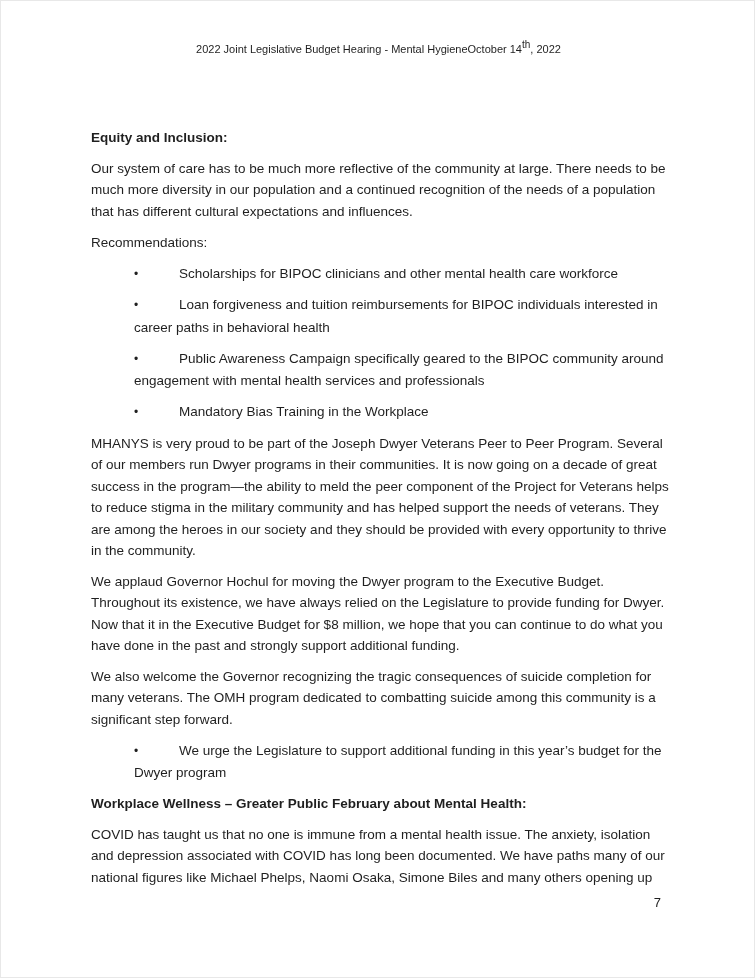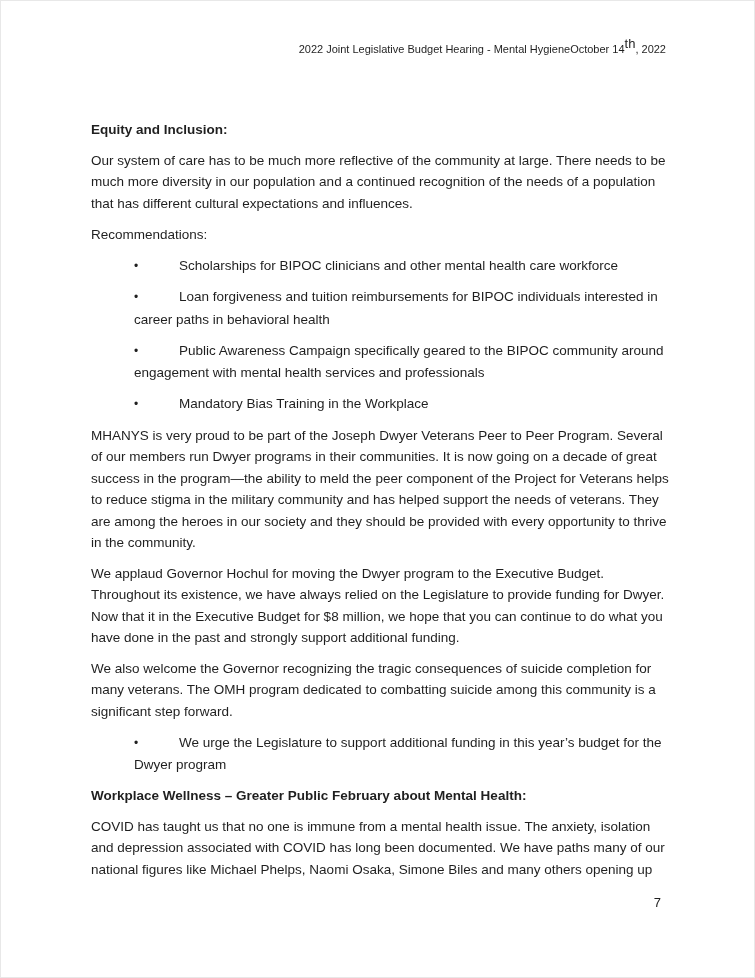--- a/index.html
+++ b/index.html
@@ -17,42 +17,43 @@
     font-family: "Liberation Sans", sans-serif;
     color: #1f1f1f;
     overflow: hidden;
   }
   .header {
     position: absolute;
     top: 42px;
     left: 90px;
     right: 88px;
     display: flex;
-    justify-content: flex-end;
+    justify-content: center;
     font-size: 11px;
     color: #1f1f1f;
   }
   .header sup {
-    font-size: 13px;
+    font-size: 10px;
     vertical-align: super;
     line-height: 0;
   }
   .content {
     position: absolute;
     top: 118px;
     left: 90px;
     width: 578px;
     font-size: 13.5px;
     line-height: 21.4px;
   }
   .content p {
     margin: 0 0 9.5px 0;
   }
   .content p.h {
     font-weight: bold;
+    margin-top: 8px;
   }
   .bullet {
     margin: 0 0 9.5px 43px;
   }
   .bm {
     display: inline-block;
     width: 45px;
     font-size: 12px;
   }
   .footer {

